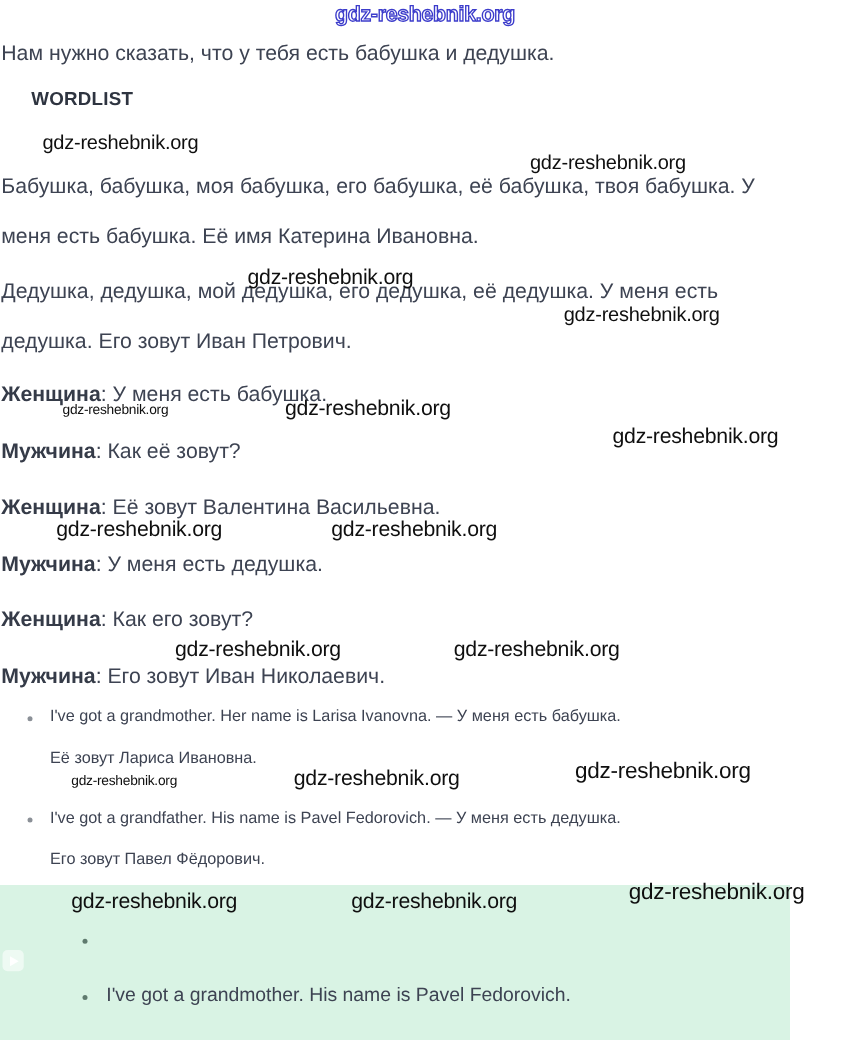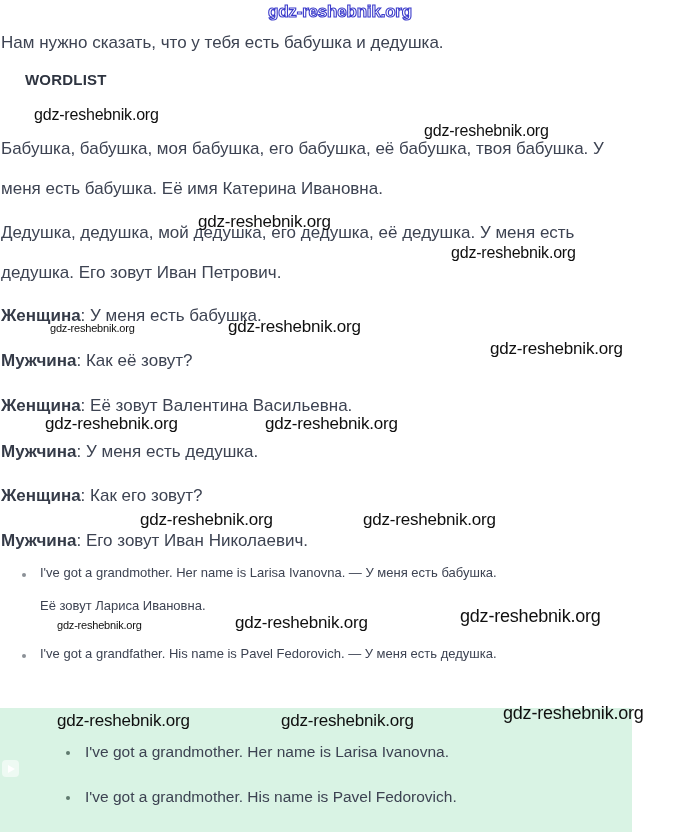--- a/index.html
+++ b/index.html
@@ -54,24 +54,24 @@
   <div class="line dlg" style="top:442px"><b>Мужчина</b><span>: У меня есть дедушка.</span></div>
   <div class="line dlg" style="top:486px"><b>Женщина</b><span>: Как его зовут?</span></div>
   <div class="line dlg" style="top:531px"><b>Мужчина</b><span>: Его зовут Иван Николаевич.</span></div>
 
   <span class="dot" style="left:22px;top:573px"></span>
   <div class="bullet-text" style="left:40px;top:565px">I've got a grandmother. Her name is Larisa Ivanovna. — У меня есть бабушка.</div>
   <div class="bullet-text" style="left:40px;top:598px">Её зовут Лариса Ивановна.</div>
 
   <span class="dot" style="left:22px;top:654px"></span>
   <div class="bullet-text" style="left:40px;top:646px">I've got a grandfather. His name is Pavel Fedorovich. — У меня есть дедушка.</div>
+  <div class="bullet-text" style="left:40px;top:679px">Его зовут Павел Фёдорович.</div>
 
   <div class="panel" style="background: rgb(217, 243, 228);">
     <span class="dot" style="left:66px;top:43px"></span>
-    <div class="bullet-text" style="left:85px;top:35px">I've got a grandmother. Her name is Larisa Ivanovna.</div>
     <span class="dot" style="left:66px;top:88px"></span>
     <div class="bullet-text" style="left:85px;top:80px">I've got a grandmother. His name is Pavel Fedorovich.</div>
   </div>
 
   <div class="play">
     <span class="tri"></span>
   </div>
 
   <div class="wm-layer">
       <span class="wm wm-outline" style="left: 268px; top: 2px; font-size: 17px;">gdz-reshebnik.org</span>

